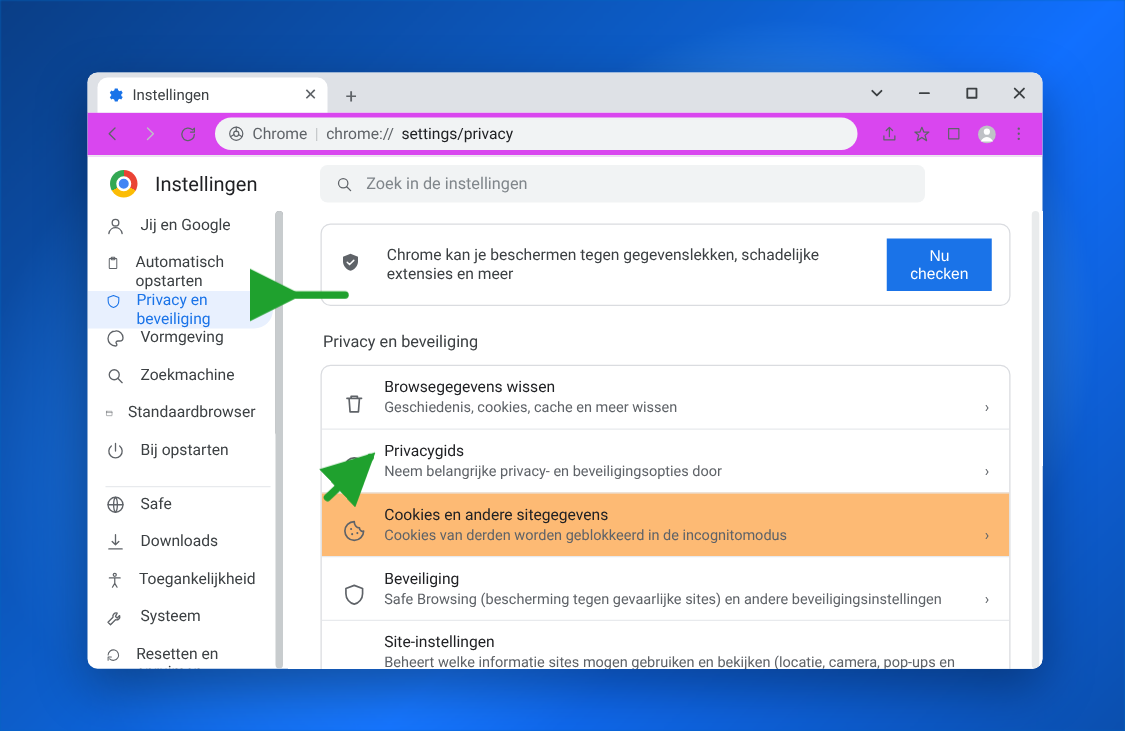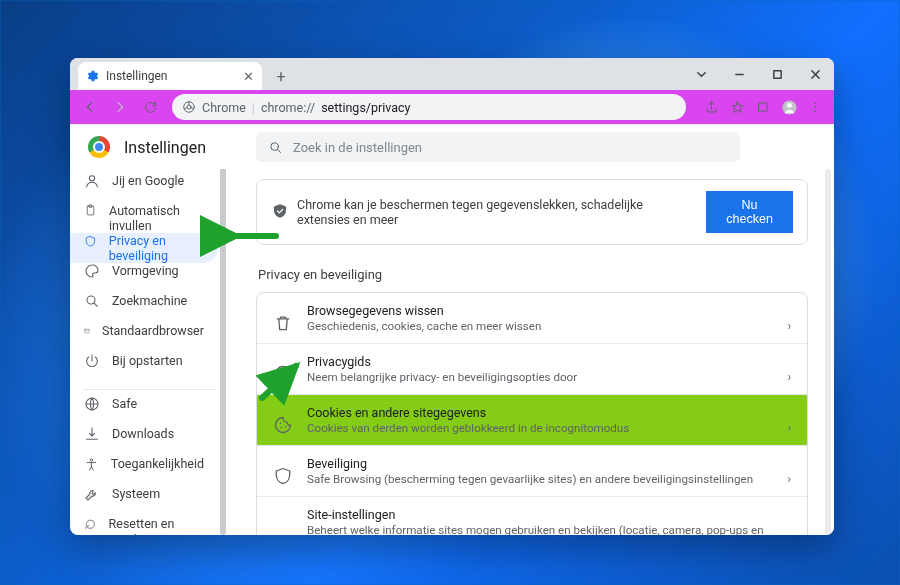--- a/index.html
+++ b/index.html
@@ -39,27 +39,27 @@
 .sidebar{width:160px;padding:4px 0 8px 0;overflow-y:auto;border-right:0;position:relative}
 .sidebar::after{content:"";position:absolute;right:4px;top:0;bottom:0;width:6px;background:#c8ccce;border-radius:3px}
 .sidebar::before{content:"";position:absolute;right:4px;top:0;width:6px;height:180px;background:#8e9295;border-radius:3px}
 .side-sep{height:1px;background:#e8eaed;margin:6px 14px}
 .side-item{height:30px;display:flex;align-items:flex-start;padding:0 14px;gap:12px;font-size:12.5px;color:#3c4043;border-radius:0 15px 15px 0;margin-right:12px;cursor:pointer}
 .side-item.active{background:#e8f0fe;color:#1a73e8}
 .side-item .ic{width:16px;height:16px;display:flex;align-items:center;justify-content:center;color:#5f6368}
 .side-item.active .ic{color:#1a73e8}
 .main{flex:1;overflow-y:auto;padding:10px 26px 8px 26px;position:relative;background:#fff}
 .main::after{content:"";position:absolute;right:3px;top:0;bottom:0;width:6px;background:#e9ebec;border-radius:3px}
-.banner{border:1px solid #dadce0;border-radius:8px;padding:11px 14px;display:flex;align-items:center;gap:8px;font-size:12.5px;color:#3c4043}
+.banner{border:1px solid #dadce0;border-radius:8px;padding:11px 14px;display:flex;align-items:center;gap:20px;font-size:12.5px;color:#3c4043}
 .banner .btn{margin-left:auto;background:#1a73e8;color:#fff;border:none;border-radius:0;padding:7px 14px;font-size:12.5px;cursor:pointer}
 .section-title{font-size:13px;color:#3c4043;margin:22px 0 10px 2px}
 .panel{border:1px solid #dadce0;border-radius:8px;overflow:hidden}
 .row{display:flex;align-items:flex-end;padding:10px 16px;gap:14px;border-top:1px solid #e8eaed}
 .row:first-child{border-top:none}
-.row.hover{background:#84cc16}
+.row.hover{background:#fdba74}
 .row .ic{width:20px;height:20px;display:flex;align-items:center;justify-content:center;color:#5f6368;flex-shrink:0}
 .row .texts{flex:1;min-width:0}
 .row .title{font-size:12.5px;color:#202124}
 .row .sub{font-size:11.6px;color:#5f6368;margin-top:1px}
 .row .arrow{color:#5f6368;font-size:12px}
 
 .arrow-ann{position:absolute;pointer-events:none}
 .arrow-ann svg{overflow:visible}
 
 svg{stroke:currentColor;fill:none;stroke-width:1.6;stroke-linecap:round;stroke-linejoin:round}
@@ -194,21 +194,21 @@
             </span>
           <span>Jij en Google</span>
         </div>
         <div class="side-item">
           <span class="ic">
               <svg viewBox="0 0 24 24">
                 <rect x="6" y="4" width="12" height="16" rx="1"></rect>
                 <rect x="9" y="2" width="6" height="4" rx="1"></rect>
               </svg>
             </span>
-          <span>Automatisch invullen</span>
+          <span>Automatisch opstarten</span>
         </div>
         <div class="side-item active">
           <span class="ic">
               <svg viewBox="0 0 24 24">
                 <path d="M12 3l8 3v5c0 5-3.5 9-8 10-4.5-1-8-5-8-10V6z"></path>
               </svg>
             </span>
           <span>Privacy en beveiliging</span>
         </div>
         <div class="side-item">

